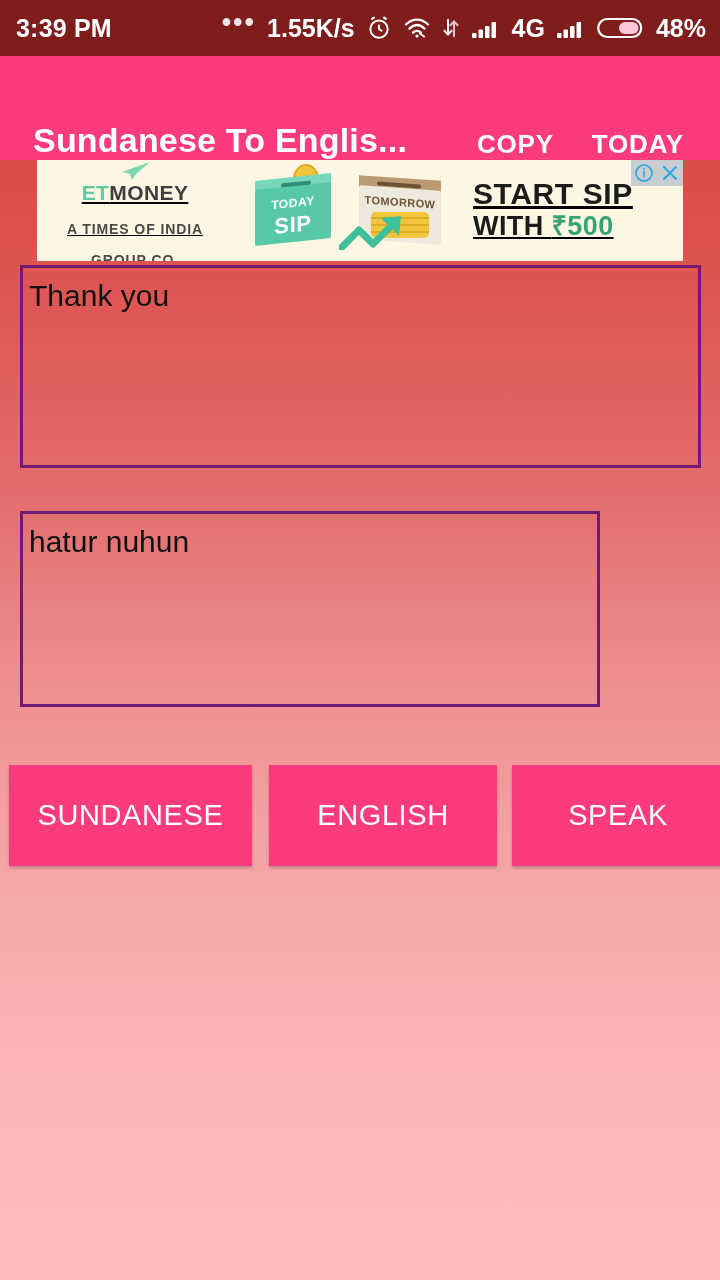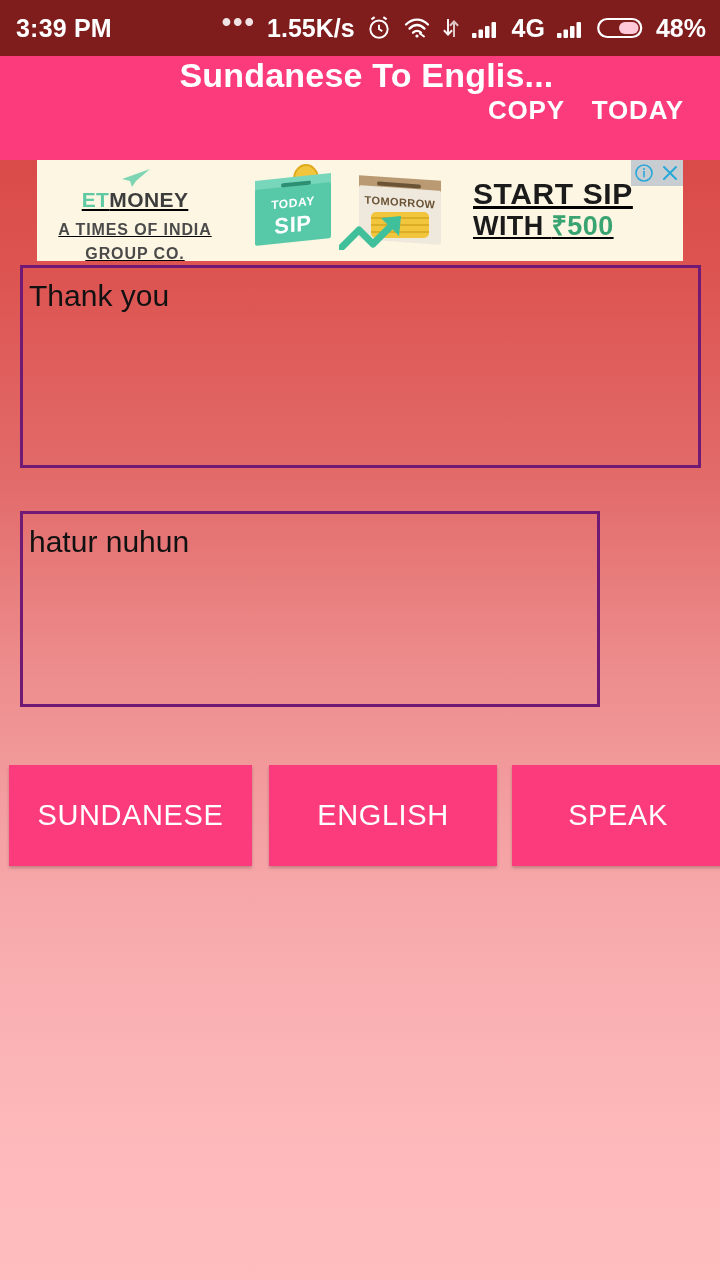--- a/index.html
+++ b/index.html
@@ -65,38 +65,37 @@
     font-weight: bold;
     color: #ffffff;
     margin-left: 2px;
   }
 
   
   .appbar {
     height: 104px;
     background: #fb3b7c;
     display: flex;
-    align-items: center;
+    align-items: flex-end;
     padding: 0 20px 0 33px;
     color: #fff;
-    flex-direction: column;
   }
   .appbar-title {
     font-size: 34px;
     font-weight: bold;
     color: #ffffff;
     white-space: nowrap;
     overflow: hidden;
     letter-spacing: .2px;
   }
   .appbar-actions {
     margin-left: auto;
     display: flex;
     align-items: center;
-    gap: 27px;
+    gap: 38px;
     padding-right: 16px;
   }
   .appbar-action {
     font-size: 26px;
     font-weight: bold;
     letter-spacing: .8px;
     color: #ffffff;
     background: none;
     border: none;
     font-family: inherit;
@@ -124,26 +123,26 @@
   }
   .ad-logo-name {
     font-size: 21px;
     font-weight: bold;
     letter-spacing: .4px;
     white-space: nowrap;
   }
   .ad-logo-name .et { color: #5fc9a4; }
   .ad-logo-name .money { color: #3d3d3d; }
   .ad-logo-sub {
-    font-size: 16px;
+    font-size: 14px;
     font-weight: bold;
     color: #4a4a4a;
     letter-spacing: .9px;
     line-height: 13px;
-    margin-top: 11px;
+    margin-top: 18px;
   }
   .ad-art {
     width: 230px;
     height: 100%;
     position: relative;
   }
   .box-today {
     position: absolute; left: 22px; top: 26px;
     width: 76px; height: 56px;
     background: #57c9a9;

